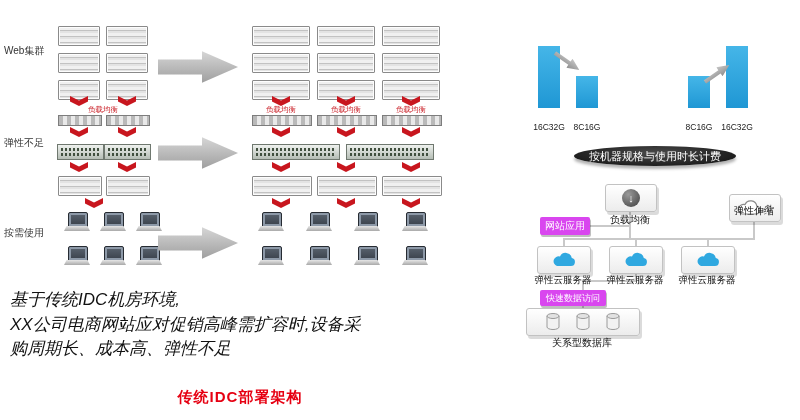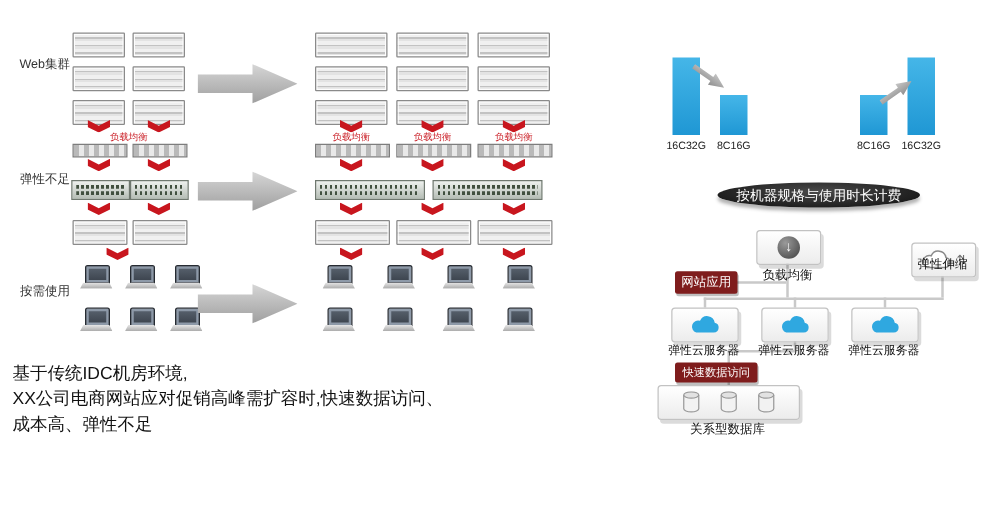--- a/index.html
+++ b/index.html
@@ -1,21 +1,21 @@
 <!DOCTYPE html>
 <html><head>
 <meta charset="utf-8">
 <style>
   html,body{margin:0;padding:0;background:#fff;}
   .canvas{position:relative;width:800px;height:420px;background:#ffffff;overflow:hidden;
           font-family:"Liberation Sans","DejaVu Sans",sans-serif;}
   .abs{position:absolute;}
 
   
-  .tier{position:absolute;left:4px;width:52px;font-size:10px;color:#333;text-align:right;}
+  .tier{position:absolute;left:4px;width:52px;font-size:10px;color:#333;}
   .grid{position:absolute;display:grid;}
   .g2{grid-template-columns:repeat(2,42px);gap:7px 6px;}
   .g3{grid-template-columns:repeat(3,58px);gap:7px 7px;}
   .lap3{grid-template-columns:repeat(3,26px);gap:14px 10px;}
   .lap4{grid-template-columns:repeat(4,26px);gap:14px 22px;}
   .server{height:18px;border:1px solid #8a8a8a;border-radius:1px;
           background:repeating-linear-gradient(180deg,#f0f0f0 0 3px,#c2c2c2 3px 4px,#e3e3e3 4px 6px);
           box-shadow:inset 0 0 0 1px #fdfdfd;}
   .strip{position:absolute;height:9px;border:1px solid #7d7d7d;
          background:repeating-linear-gradient(90deg,#b9b9b9 0 4px,#e9e9e9 4px 8px);}
@@ -30,39 +30,39 @@
           box-shadow:inset 0 0 0 2px #8d99a8;}
   .laptop::after{content:"";position:absolute;left:0;bottom:1px;width:26px;height:5px;
           background:linear-gradient(#e6e6e6,#a9a9a9);clip-path:polygon(10% 0,90% 0,100% 100%,0 100%);}
   .arr-row{position:absolute;display:flex;}
   .arr{width:18px;height:10px;background:#c8161e;
        clip-path:polygon(0 0,50% 45%,100% 0,100% 55%,50% 100%,0 55%);}
   .redlbl{position:absolute;font-size:7.5px;color:#c8161e;text-align:center;white-space:nowrap;}
   .bigarr{position:absolute;width:80px;height:34px;background:linear-gradient(180deg,#d8d8d8,#9d9d9d);
           clip-path:polygon(0 28%,55% 28%,55% 4%,100% 50%,55% 96%,55% 72%,0 72%);
           filter:drop-shadow(2px 2px 0 rgba(0,0,0,0.22));}
-  .desc{position:absolute;left:10px;top:288px;width:352px;font-size:14px;color:#111;line-height:1.45;}
+  .desc{position:absolute;left:10px;top:288px;width:352px;font-size:17px;color:#111;line-height:1.45;font-style:italic;}
   .caption{position:absolute;font-size:15px;font-weight:bold;color:#e60012;text-align:center;letter-spacing:1px;}
 
   
   .chart{position:absolute;width:76px;}
   .bars{display:flex;align-items:flex-end;gap:16px;height:66px;}
   .bar{width:22px;background:linear-gradient(180deg,#45b6e8,#1f97d4);}
-  .blabels{display:flex;gap:16px;margin-top:3px;}
+  .blabels{display:flex;gap:16px;margin-top:14px;}
   .blabels span{width:22px;display:flex;justify-content:center;white-space:nowrap;font-size:8.5px;color:#222;}
   .miniarr{position:absolute;width:30px;height:11px;background:linear-gradient(#c6c6c6,#8f8f8f);
            clip-path:polygon(0 32%,60% 32%,60% 0,100% 50%,60% 100%,60% 68%,0 68%);}
   .banner{position:absolute;background:radial-gradient(ellipse at 50% 35%,#4a4a4a,#0d0d0d);
           border-radius:50%;color:#fff;display:flex;align-items:center;justify-content:center;
           font-size:11px;white-space:nowrap;box-shadow:0 3px 3px rgba(0,0,0,0.3);}
   .node{position:absolute;background:linear-gradient(180deg,#ffffff,#ececec);border:1px solid #c2c2c2;
         border-radius:3px;box-shadow:2px 3px 0 rgba(0,0,0,0.14);display:flex;align-items:center;
         justify-content:center;gap:3px;}
   .nlabel{position:absolute;font-size:10px;color:#111;text-align:center;white-space:nowrap;}
-  .tag{position:absolute;background:#7f1d1d;color:#fff;display:flex;align-items:center;justify-content:center;
+  .tag{position:absolute;background:#d946ef;color:#fff;display:flex;align-items:center;justify-content:center;
        border-radius:2px;font-size:10px;box-shadow:1px 2px 0 rgba(0,0,0,0.25);white-space:nowrap;}
   .line{position:absolute;background:#c9c9c9;}
   .lb-ball{width:18px;height:18px;border-radius:50%;background:radial-gradient(circle at 35% 30%,#9a9a9a,#3f3f3f);
            color:#fff;font-size:11px;display:flex;align-items:center;justify-content:center;}
   .as-glyph{font-size:10px;color:#6e6e6e;}
 </style>
 </head>
 <body>
 
 <div class="canvas">
@@ -162,22 +162,23 @@
       <div class="laptop"></div>
       <div class="laptop"></div>
       <div class="laptop"></div>
       <div class="laptop"></div>
       <div class="laptop"></div>
       <div class="laptop"></div>
     </div>
 
   <div class="desc">
     <div>基于传统IDC机房环境,</div>
-    <div>XX公司电商网站应对促销高峰需扩容时,快速数据访问、成本高、弹性不足</div>
-  </div>
+    <div>XX公司电商网站应对促销高峰需扩容时,设备采购周期长、成本高、弹性不足</div>
+  </div>
+  <div class="caption" style="left:150px;top:388px;width:180px">传统IDC部署架构</div>
 
   <div class="chart" style="left:538px;top:42px">
     <div class="bars">
       <div class="bar" style="height: 62px;"></div>
       <div class="bar" style="height: 32px;"></div>
     </div>
     <div class="miniarr" style="left:14px;top:14px;transform:rotate(35deg)"></div>
     <div class="blabels">
       <span>16C32G</span>
       <span>8C16G</span>

